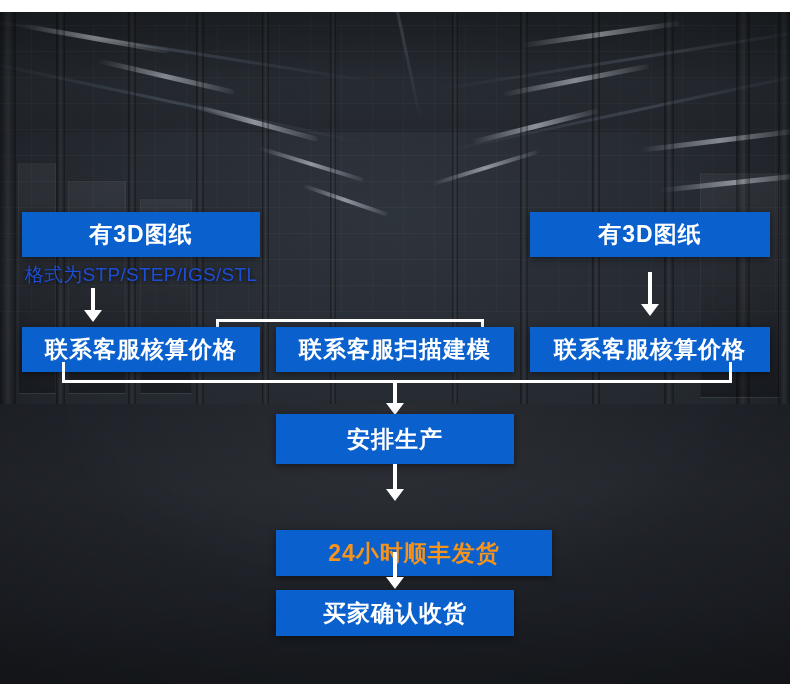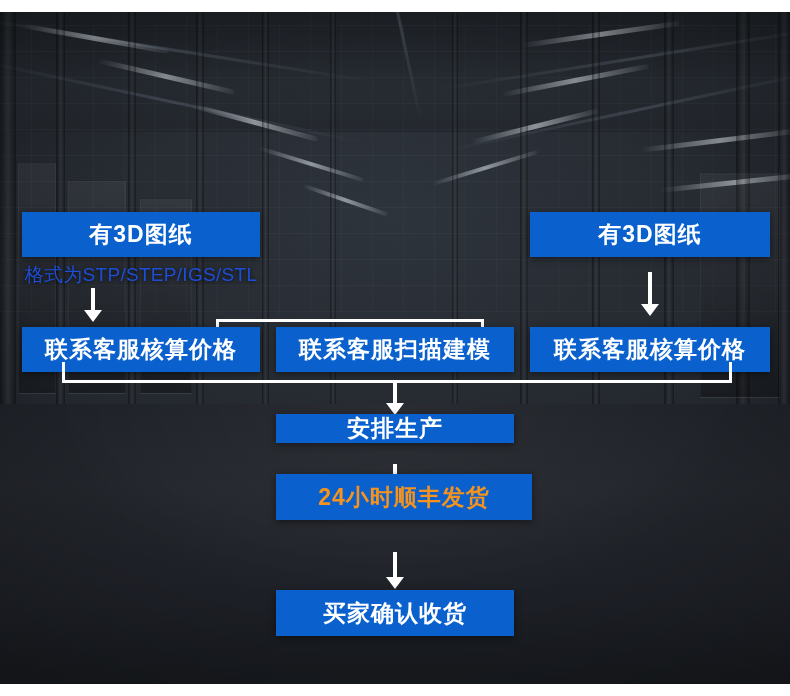--- a/index.html
+++ b/index.html
@@ -179,28 +179,28 @@
 
   <div class="vline" style="left:62px;top:362px;height:20px;"></div>
   <div class="vline" style="left:729px;top:362px;height:20px;"></div>
   <div class="hline" style="left:62px;top:380px;width:670px;"></div>
 
   <div class="arrow" style="left:378px;top:380px;width:34px;height:36px;">
     <div class="shaft" style="height:25px;"></div>
     <div class="head" style="top:23px;"></div>
   </div>
 
-  <div class="box" style="left:276px;top:414px;width:238px;height:29px;">安排生产</div>
+  <div class="box" style="left:276px;top:414px;width:238px;height:50px;">安排生产</div>
 
   <div class="arrow" style="left:378px;top:464px;width:34px;height:38px;">
     <div class="shaft" style="height:27px;"></div>
     <div class="head" style="top:25px;"></div>
   </div>
 
-  <div class="box orange" style="left:276px;top:474px;width:256px;height:46px;">24小时顺丰发货</div>
+  <div class="box orange" style="left:276px;top:530px;width:276px;height:46px;">24小时顺丰发货</div>
 
   <div class="arrow" style="left:378px;top:552px;width:34px;height:38px;">
     <div class="shaft" style="height:27px;"></div>
     <div class="head" style="top:25px;"></div>
   </div>
 
   <div class="box" style="left:276px;top:590px;width:238px;height:46px;">买家确认收货</div>
 
 </div>
 

